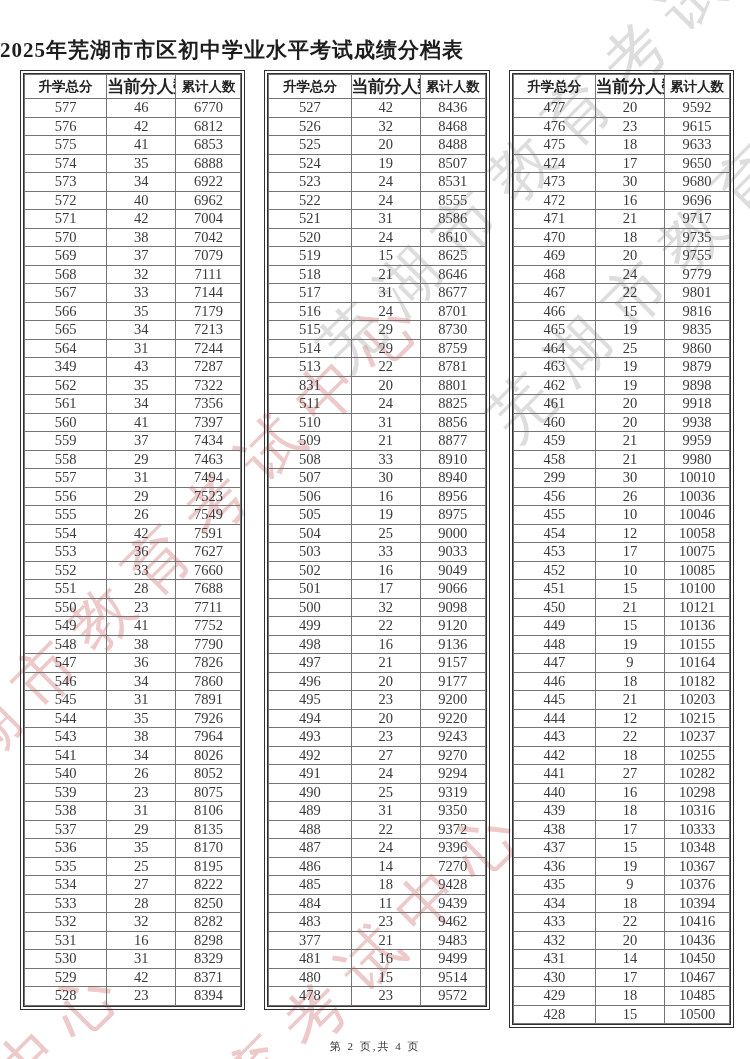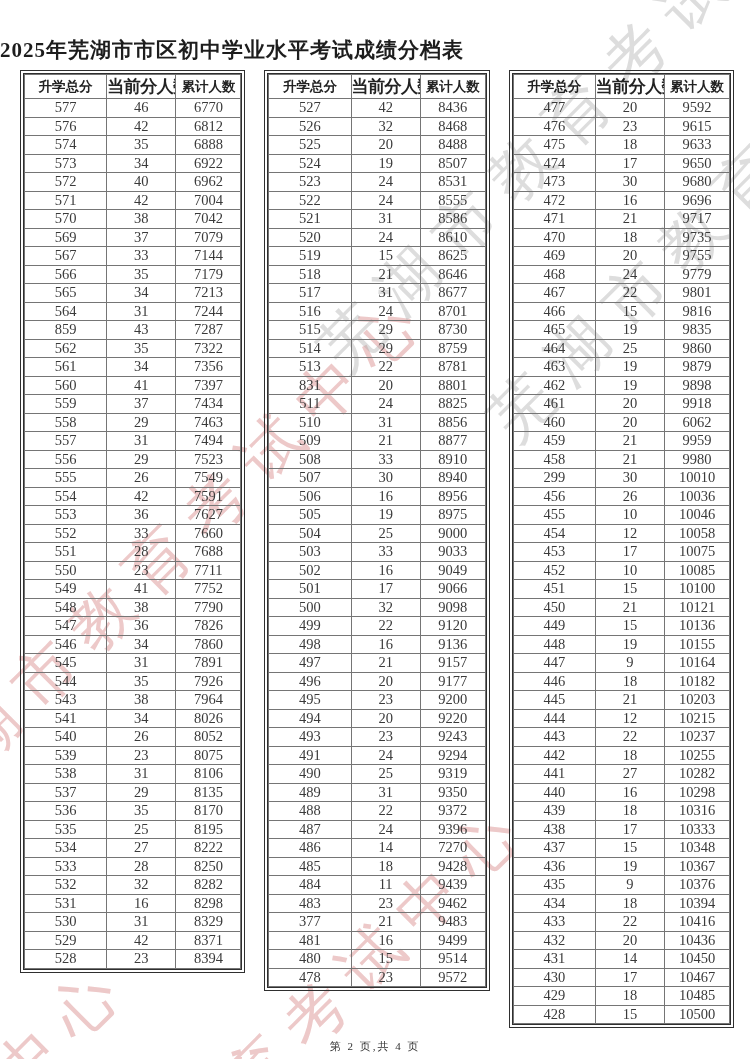--- a/index.html
+++ b/index.html
@@ -124,20 +124,25 @@
               <td>577</td>
               <td>46</td>
               <td>6770</td>
             </tr>
             <tr>
               <td>576</td>
               <td>42</td>
               <td>6812</td>
             </tr>
             <tr>
+              <td>575</td>
+              <td>41</td>
+              <td>6853</td>
+            </tr>
+            <tr>
               <td>574</td>
               <td>35</td>
               <td>6888</td>
             </tr>
             <tr>
               <td>573</td>
               <td>34</td>
               <td>6922</td>
             </tr>
             <tr>
@@ -154,41 +159,46 @@
               <td>570</td>
               <td>38</td>
               <td>7042</td>
             </tr>
             <tr>
               <td>569</td>
               <td>37</td>
               <td>7079</td>
             </tr>
             <tr>
+              <td>568</td>
+              <td>32</td>
+              <td>7111</td>
+            </tr>
+            <tr>
               <td>567</td>
               <td>33</td>
               <td>7144</td>
             </tr>
             <tr>
               <td>566</td>
               <td>35</td>
               <td>7179</td>
             </tr>
             <tr>
               <td>565</td>
               <td>34</td>
               <td>7213</td>
             </tr>
             <tr>
               <td>564</td>
               <td>31</td>
               <td>7244</td>
             </tr>
             <tr>
-              <td>859</td>
+              <td>349</td>
               <td>43</td>
               <td>7287</td>
             </tr>
             <tr>
               <td>562</td>
               <td>35</td>
               <td>7322</td>
             </tr>
             <tr>
               <td>561</td>
@@ -542,20 +552,25 @@
               <td>494</td>
               <td>20</td>
               <td>9220</td>
             </tr>
             <tr>
               <td>493</td>
               <td>23</td>
               <td>9243</td>
             </tr>
             <tr>
+              <td>492</td>
+              <td>27</td>
+              <td>9270</td>
+            </tr>
+            <tr>
               <td>491</td>
               <td>24</td>
               <td>9294</td>
             </tr>
             <tr>
               <td>490</td>
               <td>25</td>
               <td>9319</td>
             </tr>
             <tr>
@@ -712,21 +727,21 @@
               <td>9898</td>
             </tr>
             <tr>
               <td>461</td>
               <td>20</td>
               <td>9918</td>
             </tr>
             <tr>
               <td>460</td>
               <td>20</td>
-              <td>6062</td>
+              <td>9938</td>
             </tr>
             <tr>
               <td>459</td>
               <td>21</td>
               <td>9959</td>
             </tr>
             <tr>
               <td>458</td>
               <td>21</td>
               <td>9980</td>

